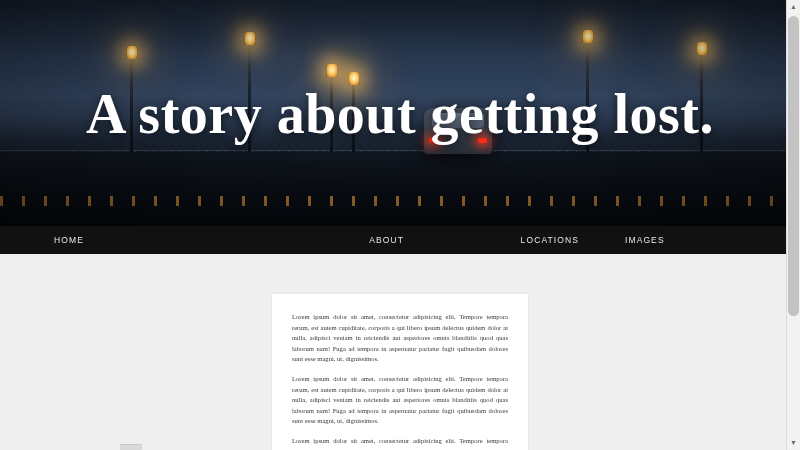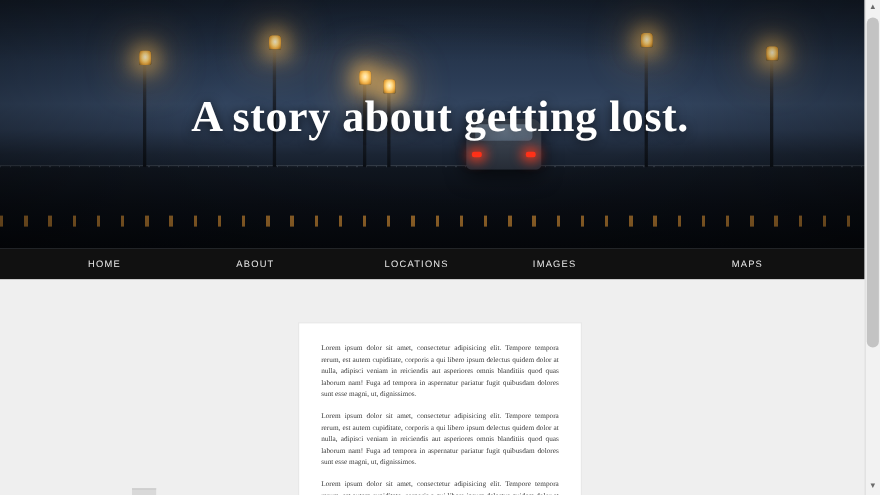--- a/index.html
+++ b/index.html
@@ -155,46 +155,46 @@
       linear-gradient(to bottom, rgba(0,0,0,.25) 0%, rgba(0,0,0,0) 25%);
   }
   .hero-title {
     position: absolute;
     left: 0; right: 0;
     top: 82px;
     text-align: center;
     color: #ffffff;
     font-family: "Liberation Serif", serif;
     font-weight: bold;
-    font-size: 40px;
+    font-size: 56px;
     letter-spacing: .5px;
     text-shadow: 0 2px 10px rgba(0,0,0,.65);
     white-space: nowrap;
   }
 
   
   .navbar {
     position: relative;
     width: 800px;
     height: 28px;
     background: #111111;
     display: flex;
     align-items: center;
   }
   .nav-item {
     flex: 1 1 0;
-    text-align: left;
+    text-align: right;
     color: #e9e9e9;
     font-size: 8.5px;
     letter-spacing: 1.1px;
     line-height: 28px;
     cursor: pointer;
     user-select: none;
   }
-  .nav-item:first-child { text-align: left; padding-left: 80px; }
+  .nav-item:first-child { text-align: left; padding-left: 54px; }
   .nav-item:last-child  { text-align: left; padding-left: 46px; }
 
   
   .content {
     position: relative;
     width: 800px;
     height: 196px;
     background: #efefef;
   }
   .article-card {
@@ -294,21 +294,20 @@
 
     <div class="hero-vignette"></div>
     <h1 class="hero-title">A story about getting lost.</h1>
   </div>
 
   <nav class="navbar">
     <div class="nav-item">HOME</div>
     <div class="nav-item">ABOUT</div>
     <div class="nav-item">LOCATIONS</div>
     <div class="nav-item">IMAGES</div>
-    <div class="nav-item">MAPS</div>
   </nav>
 
   <div class="content">
     <article class="article-card">
       <p>Lorem ipsum dolor sit amet, consectetur adipisicing elit. Tempore tempora rerum, est autem cupiditate, corporis a qui libero ipsum delectus quidem dolor at nulla, adipisci veniam in reiciendis aut asperiores omnis blanditiis quod quas laborum nam! Fuga ad tempora in aspernatur pariatur fugit quibusdam dolores sunt esse magni, ut, dignissimos.</p>
       <p>Lorem ipsum dolor sit amet, consectetur adipisicing elit. Tempore tempora rerum, est autem cupiditate, corporis a qui libero ipsum delectus quidem dolor at nulla, adipisci veniam in reiciendis aut asperiores omnis blanditiis quod quas laborum nam! Fuga ad tempora in aspernatur pariatur fugit quibusdam dolores sunt esse magni, ut, dignissimos.</p>
       <p>Lorem ipsum dolor sit amet, consectetur adipisicing elit. Tempore tempora rerum, est autem cupiditate, corporis a qui libero ipsum delectus quidem dolor at nulla, adipisci veniam in reiciendis aut asperiores omnis blanditiis quod quas laborum nam! Fuga ad tempora in aspernatur pariatur fugit quibusdam dolores sunt esse magni, ut, dignissimos.</p>
     </article>
   </div>
 

